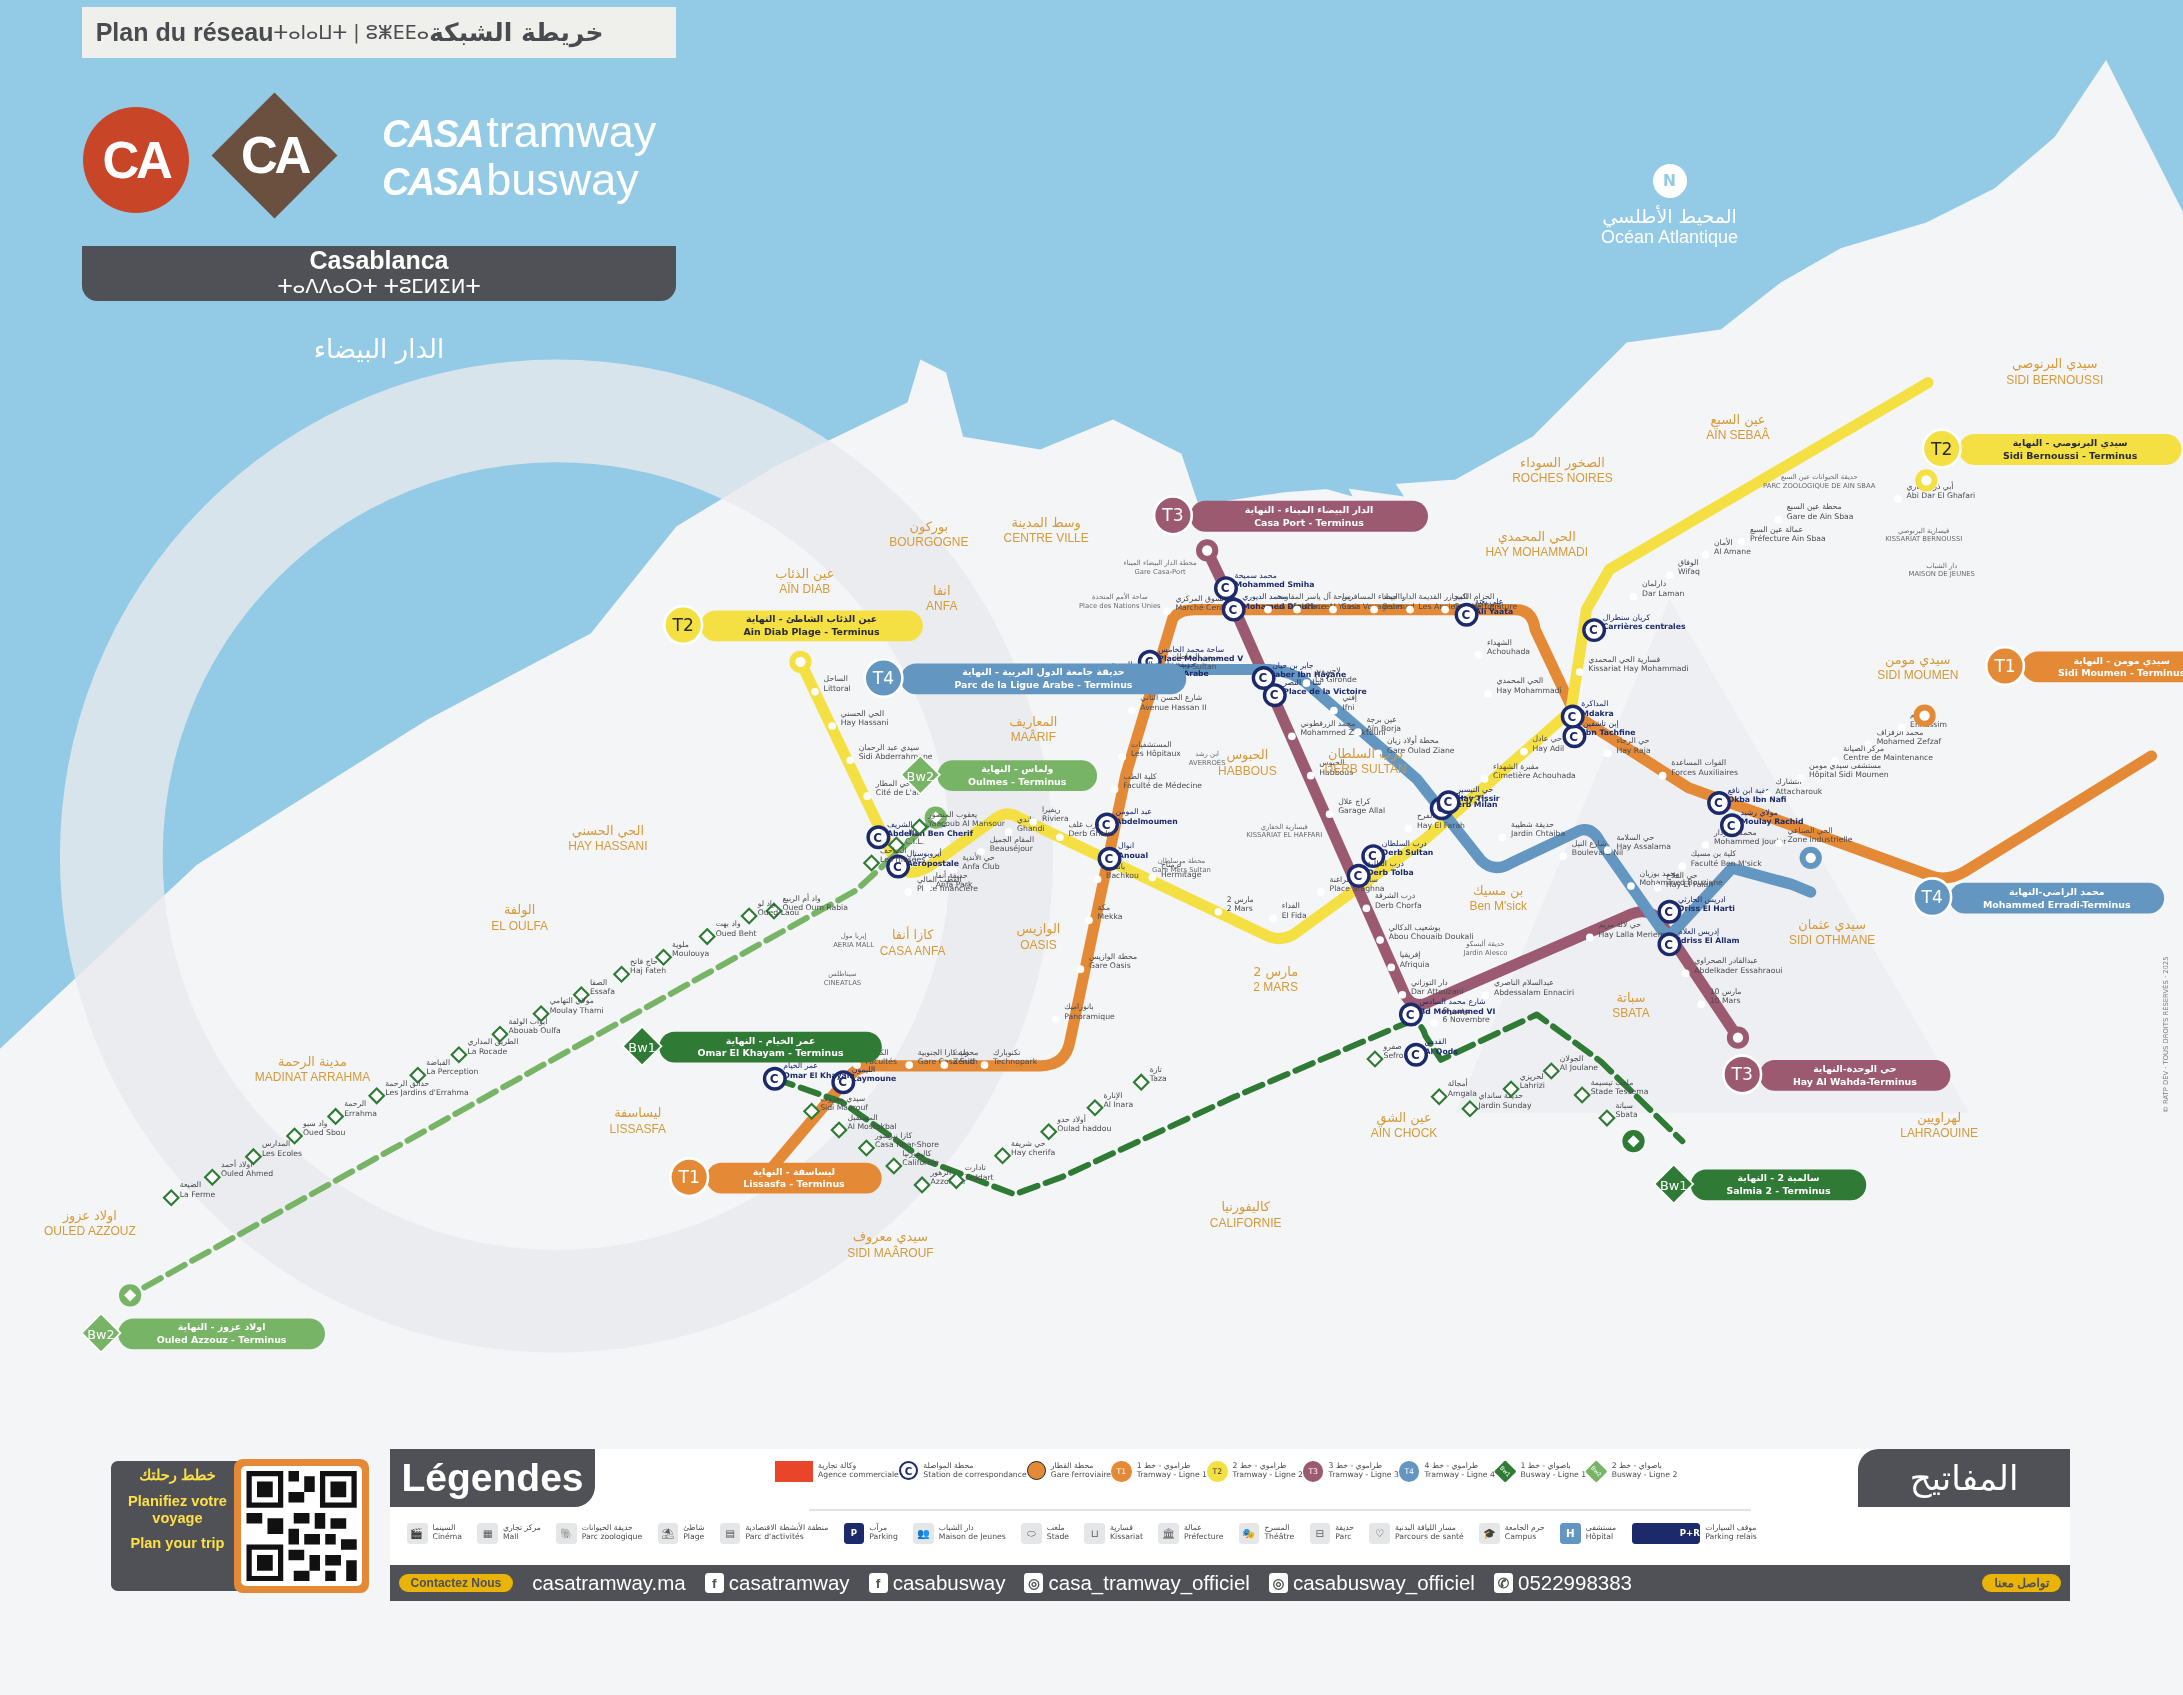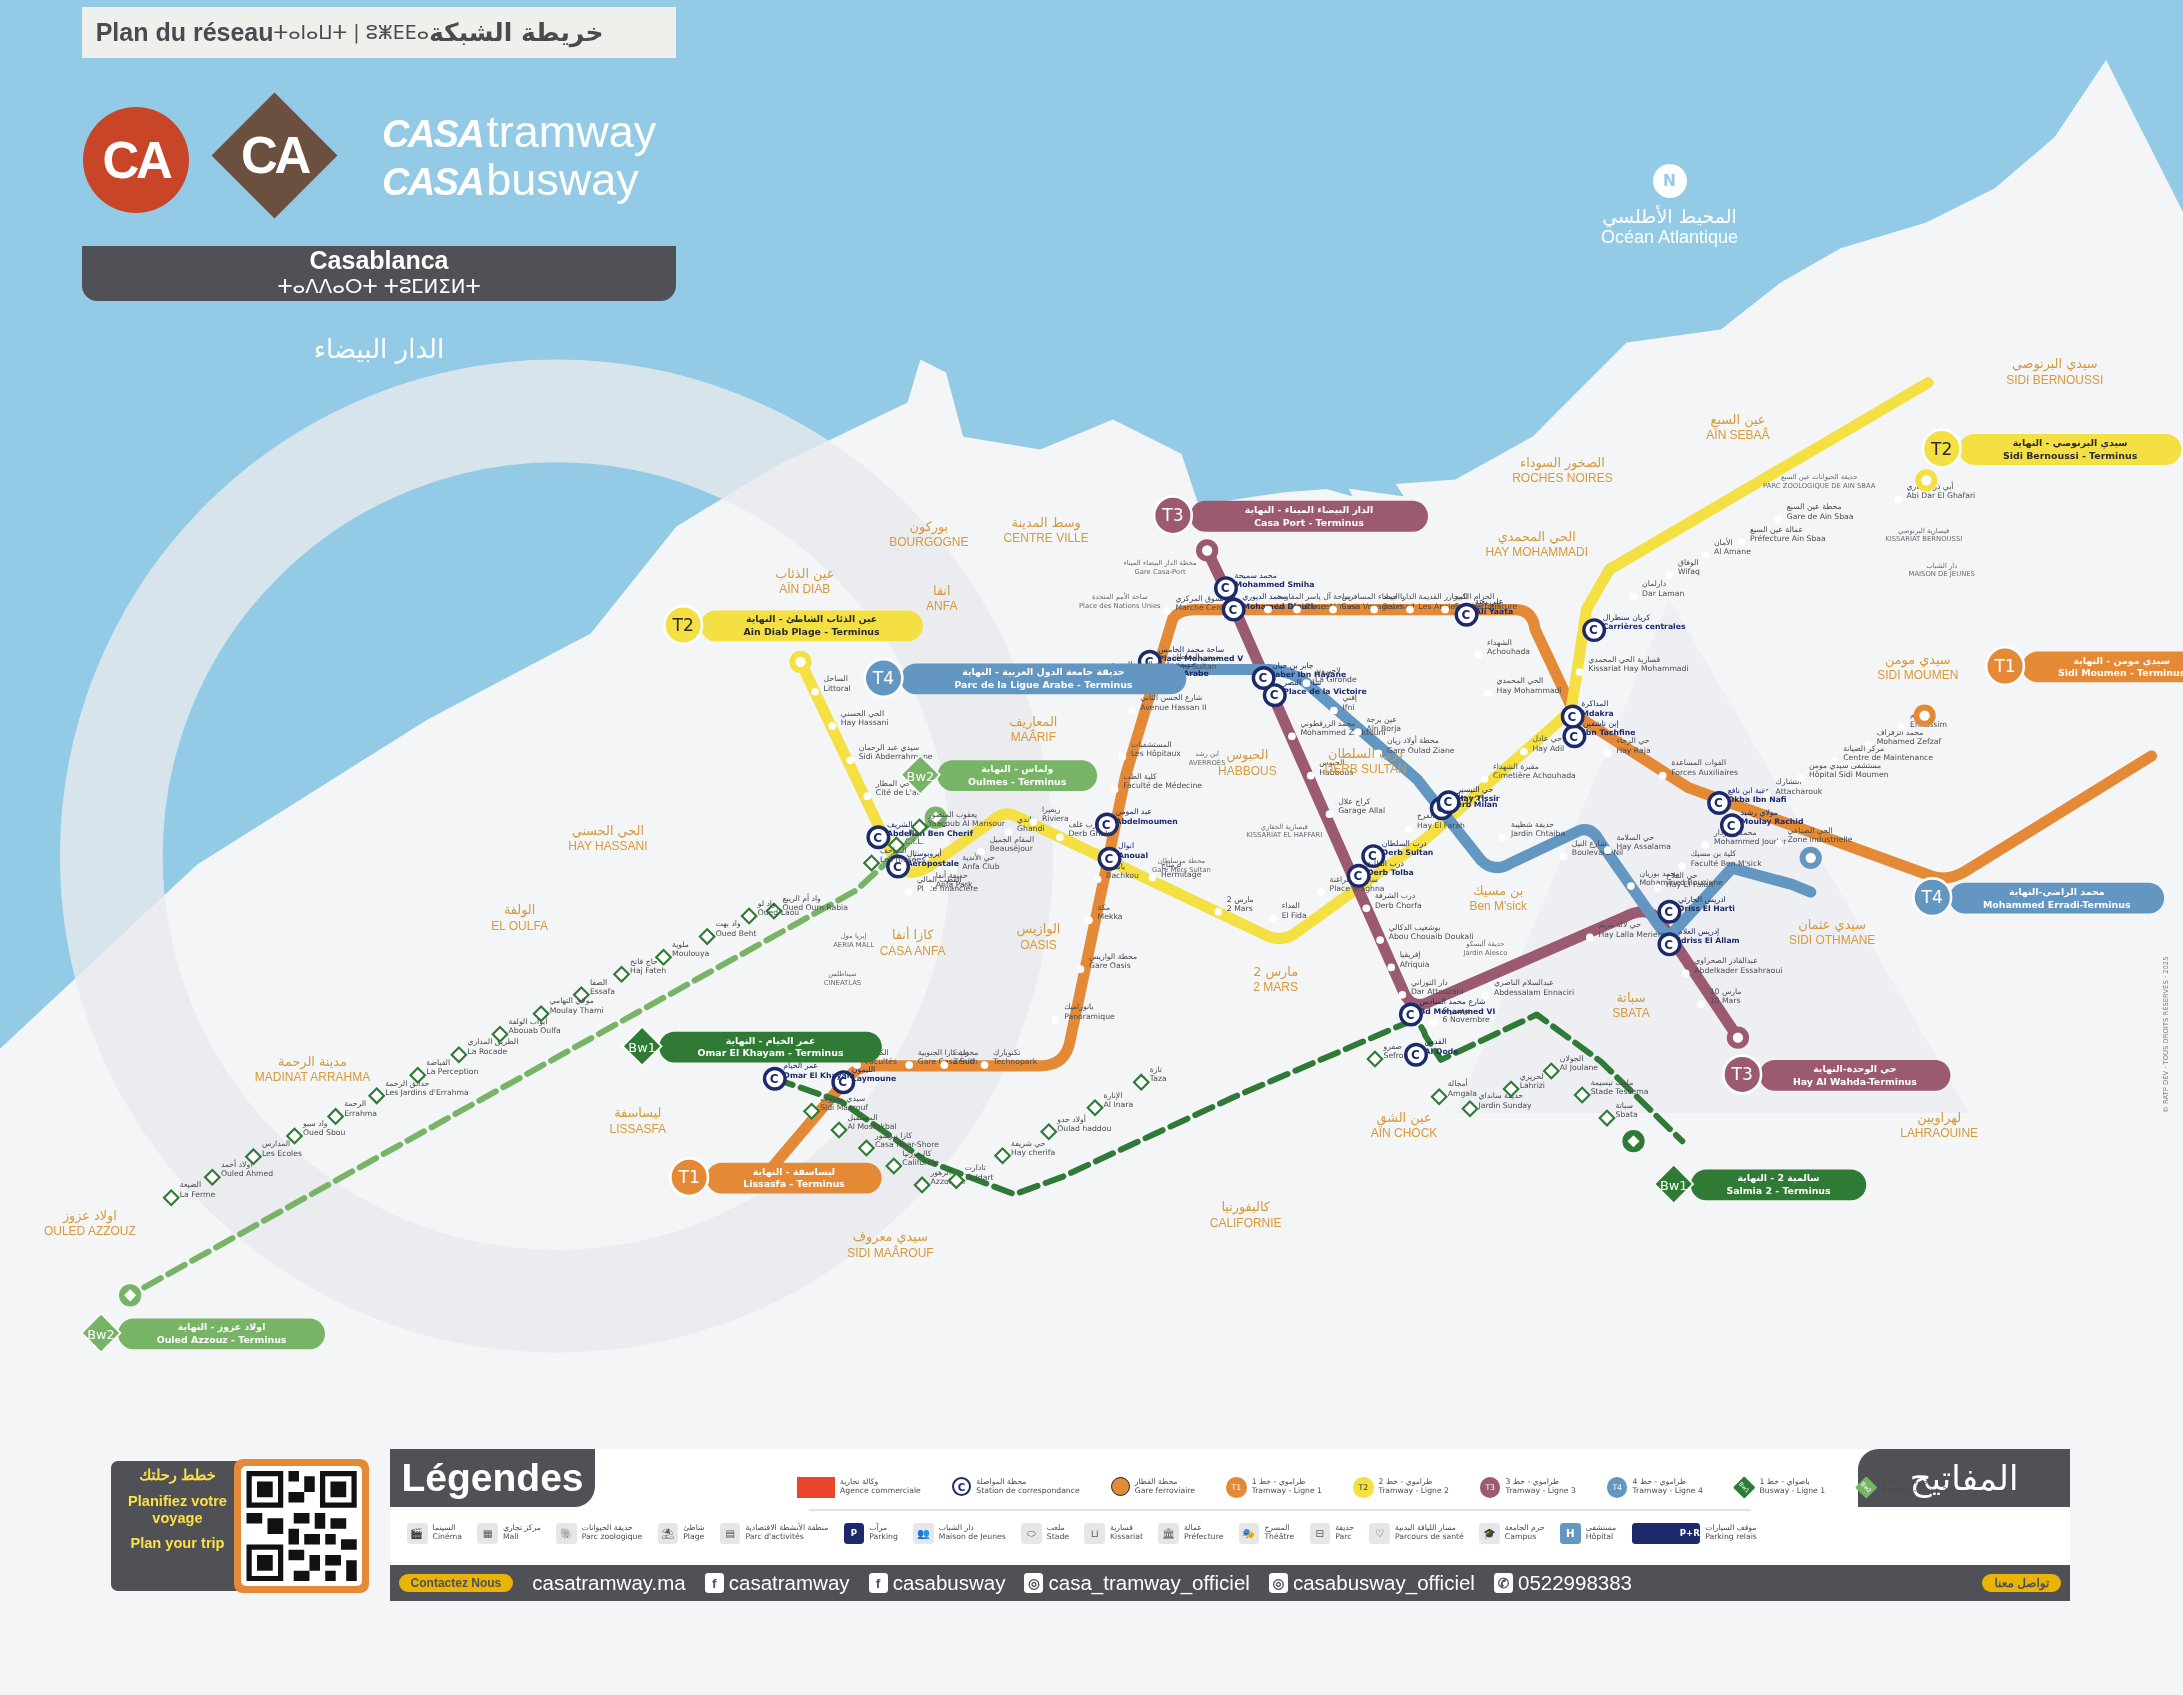--- a/index.html
+++ b/index.html
@@ -23,21 +23,21 @@
   .compass{width:34px;height:34px;border-radius:50%;background:#fff;margin:0 auto 6.8px auto;display:flex;align-items:center;justify-content:center;color:#93cbe6;font-weight:bold;font-size:15.4px;}
   .ocean-ar{font-size:19px;}
   .ocean-fr{font-family:"Liberation Sans",sans-serif;font-size:18px;}
   .plan-box{position:absolute;left:111px;top:1461px;width:133px;height:130px;background:#4f5156;border-radius:6.8px;color:#fde047;text-align:center;font-family:"Liberation Sans",sans-serif;font-size:14.6px;font-weight:bold;padding-top:6px;box-sizing:border-box;line-height:17px;}
   .plan-box div{margin-bottom:8.6px;}
   .qr-box{position:absolute;left:234px;top:1459px;width:135px;height:134px;background:#e48a36;border-radius:8.6px;padding:6.8px;box-sizing:border-box;}
   .qr-inner{width:100%;height:100%;background:#fff;border-radius:5.1px;padding:5.1px;box-sizing:border-box;}
   .legend-wrap{position:absolute;left:390px;top:1449px;width:1680px;height:152px;background:#fff;}
   .legend-title{position:absolute;left:0;top:0;width:205px;height:58px;background:#4f5156;border-radius:0 0 20.5px 0;color:#fff;font-family:"Liberation Sans",sans-serif;font-size:39px;display:flex;align-items:center;justify-content:center;font-weight:bold;}
   .legend-title-ar{position:absolute;right:0;top:0;width:212px;height:58px;background:#4f5156;border-radius:20.5px 0 0 0;color:#fff;font-size:34px;display:flex;align-items:center;justify-content:center;}
-  .legend-row1{position:absolute;left:385px;top:28px;display:flex;gap:31px;margin-left:22px;}
+  .legend-row1{position:absolute;left:385px;top:12px;display:flex;gap:0;}
   .legend-row2{position:absolute;left:17px;top:74px;display:flex;gap:15.4px;}
   .lg-item{display:flex;align-items:flex-start;gap:5.1px;}
   .lg-text{font-size:7.7px;color:#4a4b50;line-height:9.4px;}
   .lg-ic{width:20.5px;height:20.5px;background:#e5e6e7;border-radius:3.4px;display:flex;align-items:center;justify-content:center;font-size:10.3px;color:#5a5b60;flex-shrink:0;}
   .divider{position:absolute;left:419px;top:60px;width:942px;height:1.7px;background:#e2e3e4;}
   .contact-bar{position:absolute;left:0;top:116px;width:1680px;height:36px;background:#4f5156;display:flex;align-items:center;gap:19px;padding:0 8.6px;box-sizing:border-box;color:#fff;font-size:20.5px;font-family:"Liberation Sans",sans-serif;}
   .pill{background:#eab308;color:#4f5156;border-radius:13.7px;padding:1.7px 12px;font-weight:bold;font-size:12px;}
   .soc{display:flex;align-items:center;gap:5.1px;}
   .soc-ic{width:19px;height:20.5px;background:#fff;color:#4f5156;border-radius:3.4px;font-size:13.7px;font-weight:bold;display:flex;align-items:center;justify-content:center;}
   .copyright{position:absolute;left:2162px;top:1113px;transform:rotate(-90deg);transform-origin:left top;font-size:6.8px;color:#7a7b80;white-space:nowrap;}

